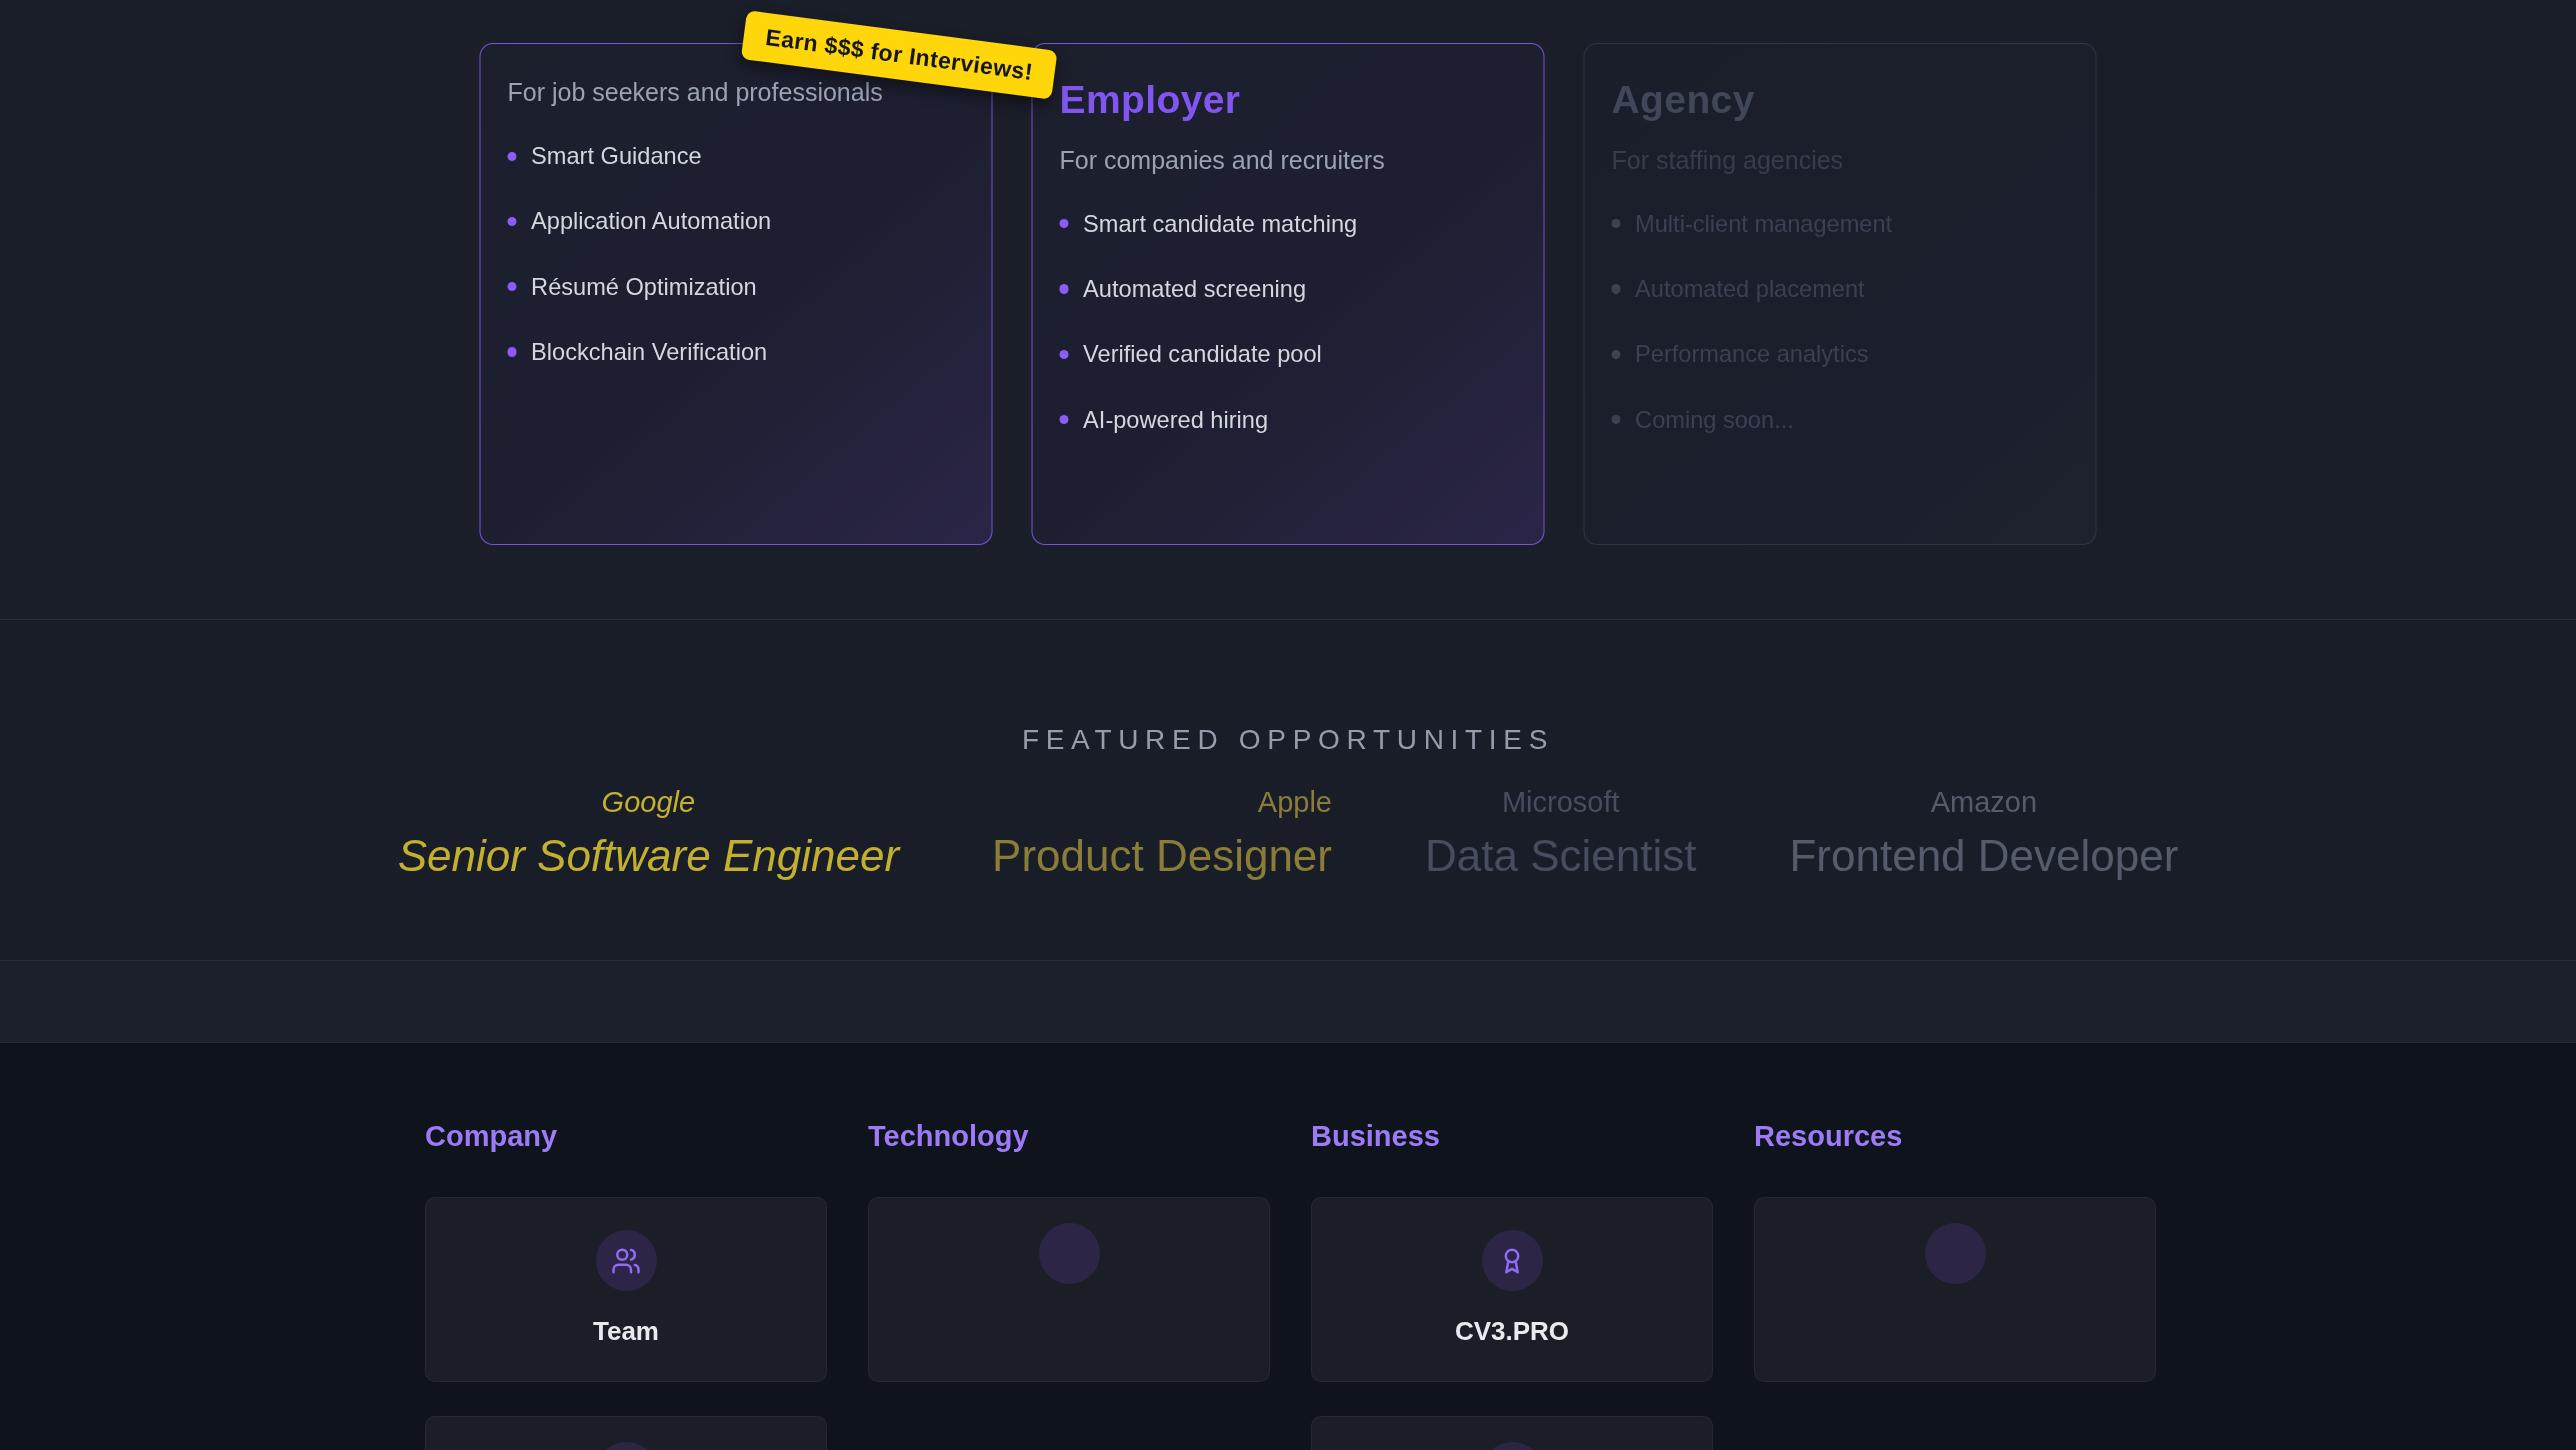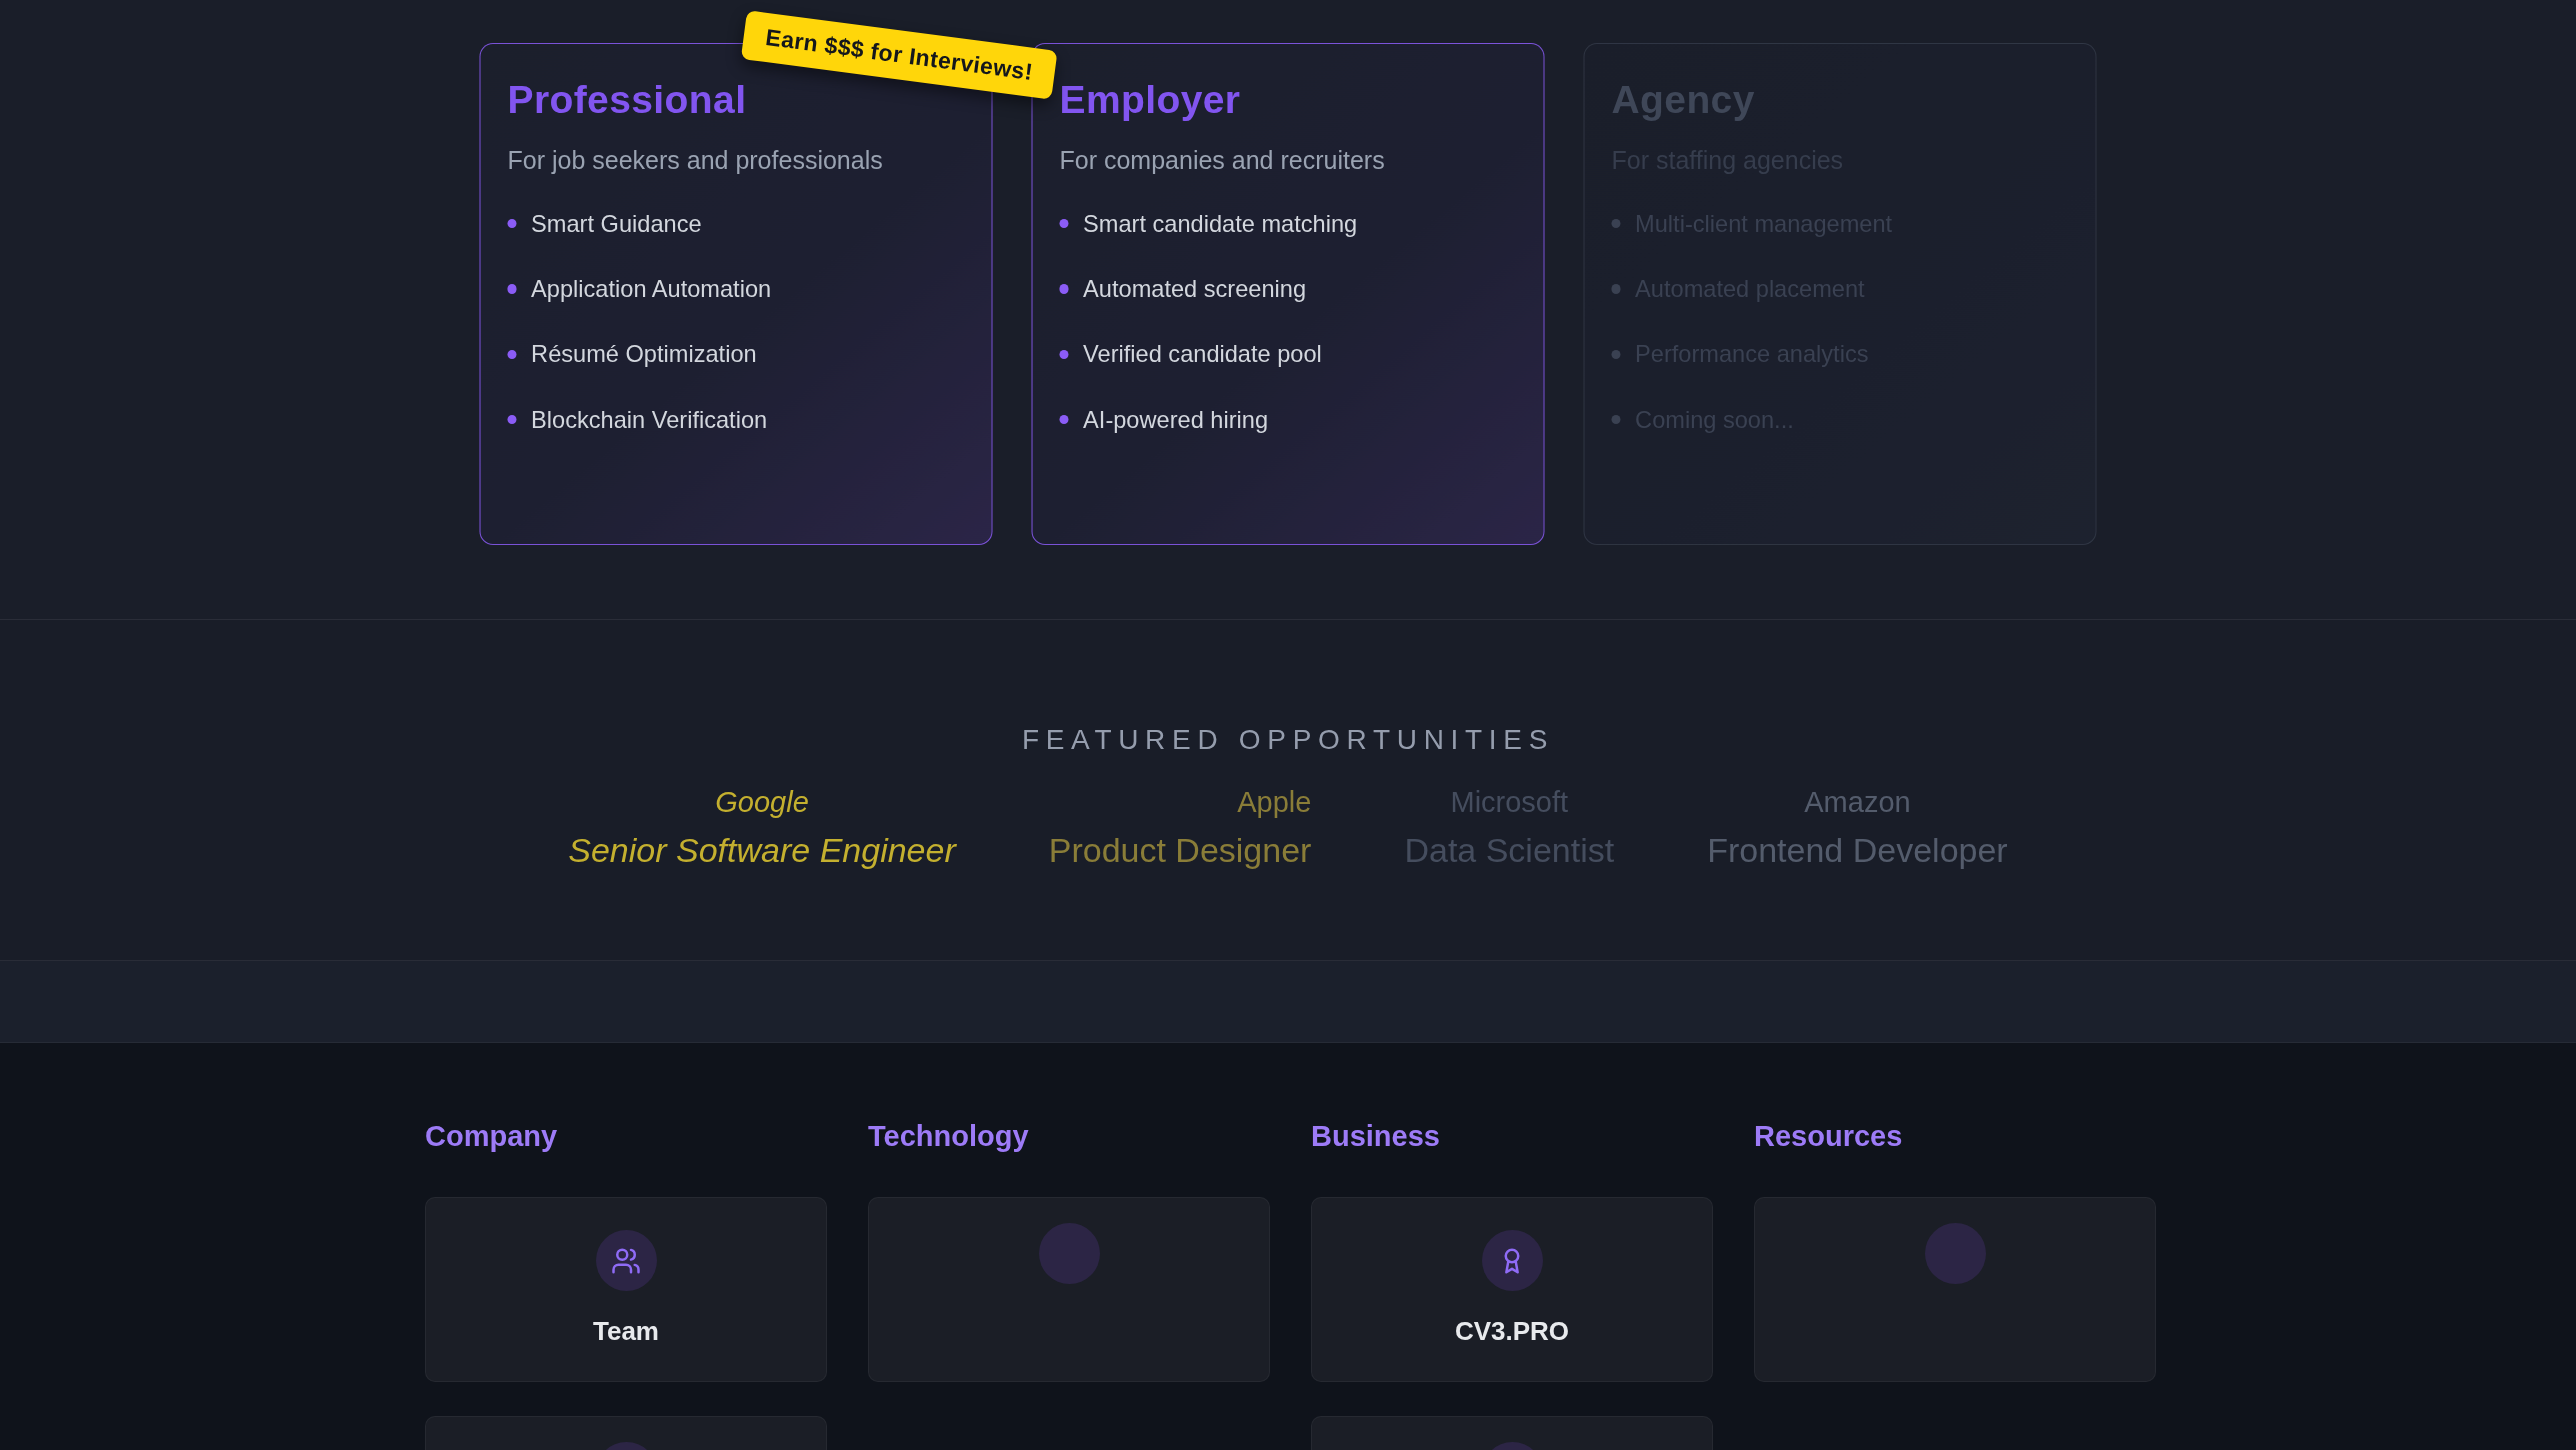--- a/index.html
+++ b/index.html
@@ -77,21 +77,21 @@
     padding-top:104px;
     font-size:28px; font-weight:normal; color:#959dad;
     letter-spacing:6.7px;
   }
   .jobs-row {
     margin-top:30px;
     display:flex; justify-content:center; align-items:flex-start; gap:93px;
   }
   .job { text-align:center; }
   .job .company { font-size:29px; margin-bottom:11.8px; }
-  .job .jobtitle { font-size:34px; }
+  .job .jobtitle { font-size:44px; }
   .job.s-bright  .company, .job.s-bright  .jobtitle { color:#c4b02f;font-style:italic; }
   .job.s-dimyel  .company, .job.s-dimyel  .jobtitle { color:#8a7d38;text-align:right; }
   .job.s-dim     .company, .job.s-dim     .jobtitle { color:#454d5e; }
   .job.s-dimlt   .company, .job.s-dimlt   .jobtitle { color:#545c6c; }
 
   
   .strip-section { height:82px; background:#1b202c; border-bottom:0.8px solid rgba(255,255,255,0.05); }
 
   
   .footer-section {
@@ -135,21 +135,20 @@
 </head>
 <body>
 
 <div class="page">
 
   <section class="plans-section">
     <div class="earn-badge">Earn $$$ for Interviews!</div>
     <div class="plan-row">
 
       <div class="plan-card">
-        <div class="plan-title">Professional</div>
         <div class="plan-subtitle">For job seekers and professionals</div>
         <ul class="plan-features">
           <li>
               <span class="dot"></span>
               <span>Smart Guidance</span>
             </li>
           <li>
               <span class="dot"></span>
               <span>Application Automation</span>
             </li>

